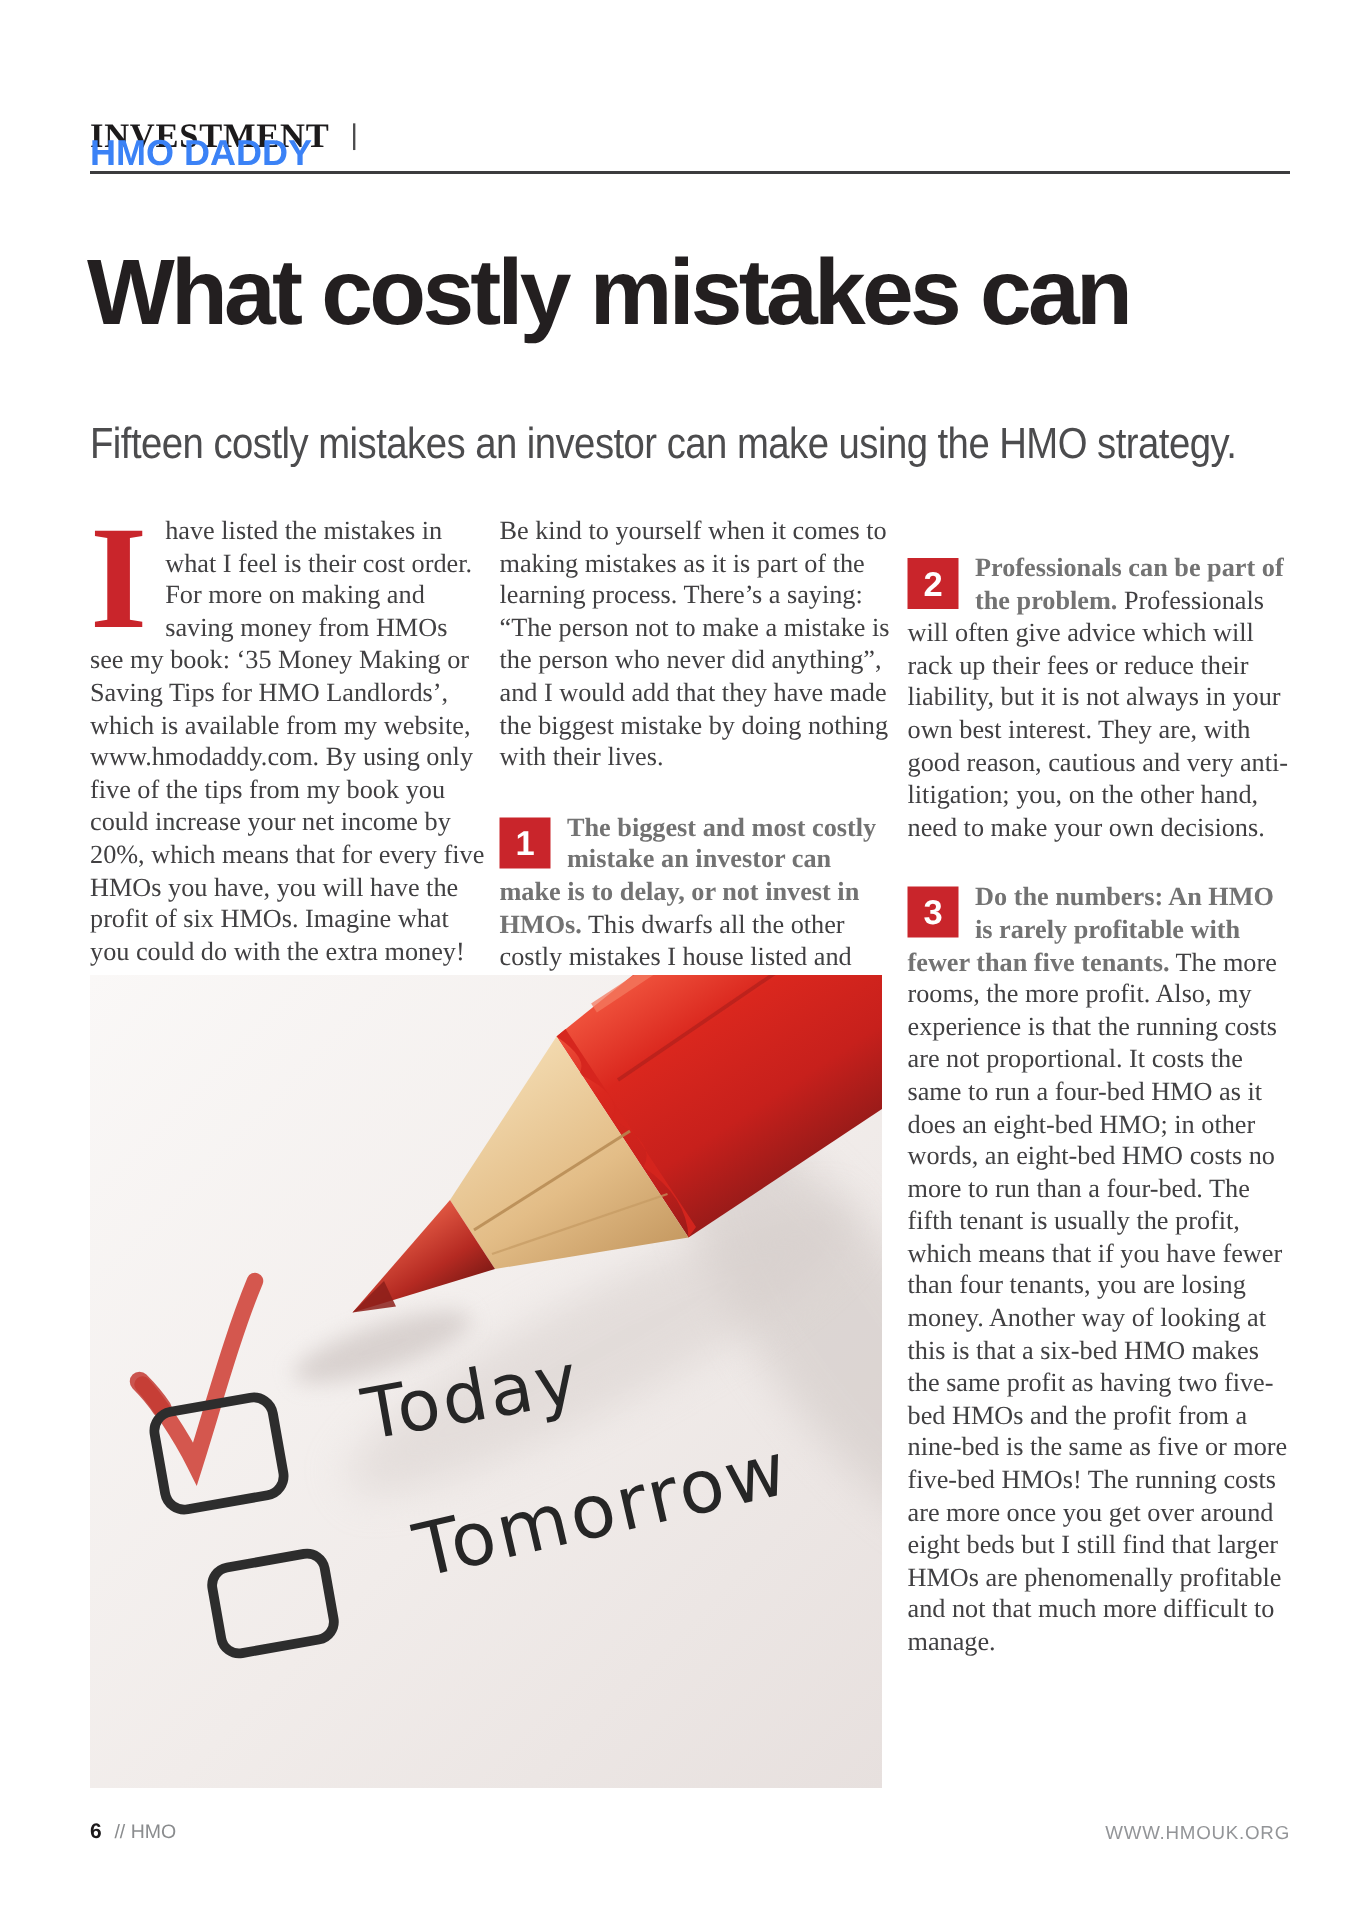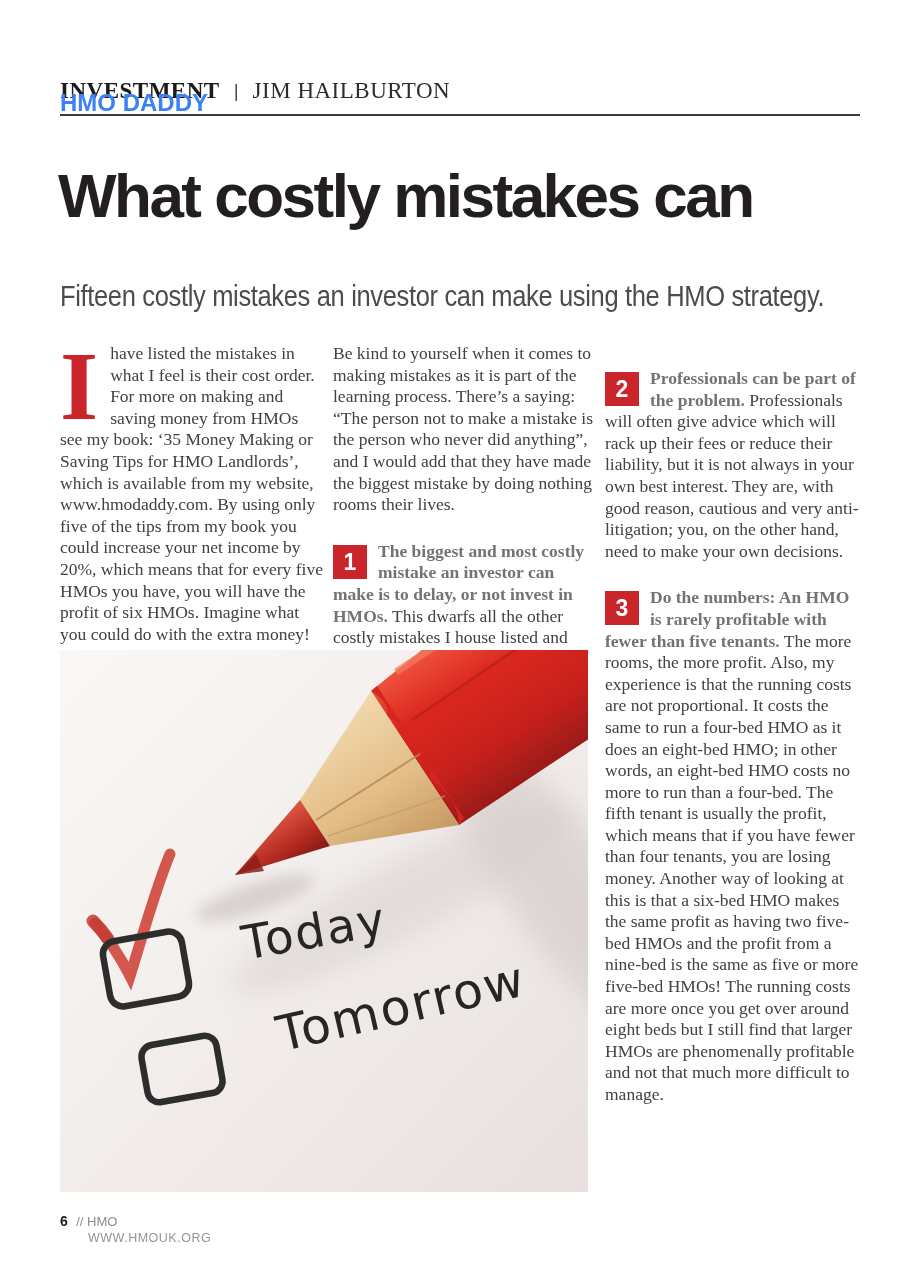--- a/index.html
+++ b/index.html
@@ -38,47 +38,46 @@
            font:700 23px/34px "Liberation Sans", sans-serif; text-align:center;
            margin:4px 11px 3px 0; }
   .col b { font-weight:700; color:#737373; }
 
   
   .photo { position:absolute; left:60px; top:650px; width:528px; height:542px; }
   .photo svg { display:block; }
 
   
   .folio { position:absolute; left:60px; right:45px; top:1212px; display:flex;
-           justify-content:space-between; align-items:flex-start;
-           font-family:"Liberation Sans", sans-serif;flex-direction:column; }
+           justify-content:space-between; align-items:flex-end;
+           font-family:"Liberation Sans", sans-serif; }
   .folio .pageno { font:700 14px/16px "Liberation Sans", sans-serif; color:#1c1a1b; }
   .folio .mag { font:400 13px/16px "Liberation Sans", sans-serif; color:#8a8c8e; margin-left:4px; }
   .folio .site { font:400 12.5px/16px "Liberation Sans", sans-serif; color:#939598; letter-spacing:.5px;padding-left:28px; }
 </style>
 </head>
 <body>
 
 <div class="page">
 
   <div class="masthead">
     <span class="section">INVESTMENT</span>
     <span class="divider">|</span>
-    <span class="author">JIM HAILBURTON</span>
   </div>
 
   <div class="kicker">HMO DADDY</div>
   <h1 class="headline"><span>What costly mistakes can</span><br></h1>
   <div class="standfirst">Fifteen costly mistakes an investor can make using the HMO strategy.</div>
 
   <div class="col col1">
     <p><span class="dropcap">I</span><span>have listed the mistakes in what I feel is their cost order. For more on making and saving money from HMOs see my book: ‘35 Money Making or Saving Tips for HMO Landlords’, which is available from my website, www.hmodaddy.com. By using only five of the tips from my book you could increase your net income by 20%, which means that for every five HMOs you have, you will have the profit of six HMOs. Imagine what you could do with the extra money!</span></p>
   </div>
 
   <div class="col col2">
-    <p>Be kind to yourself when it comes to making mistakes as it is part of the learning process. There’s a saying: “The person not to make a mistake is the person who never did anything”, and I would add that they have made the biggest mistake by doing nothing rooms their lives.</p>
+    <p>Be kind to yourself when it comes to making mistakes as it is part of the learning process. There’s a saying: “The person not to make a mistake is the person who never did anything”, and I would add that they have made the biggest mistake by doing nothing with their lives.</p>
     <p class="item">
       <span class="badge">1</span><b>The biggest and most costly mistake an investor can make is to delay, or not invest in HMOs.</b> <span>This dwarfs all the other costly mistakes I house listed and</span>
     </p>
   </div>
 
   <div class="col col3">
     <p class="item">
       <span class="badge">2</span><b>Professionals can be part of the problem.</b> <span>Professionals will often give advice which will rack up their fees or reduce their liability, but it is not always in your own best interest. They are, with good reason, cautious and very anti-litigation; you, on the other hand, need to make your own decisions.</span>
     </p>
     <p class="item">

